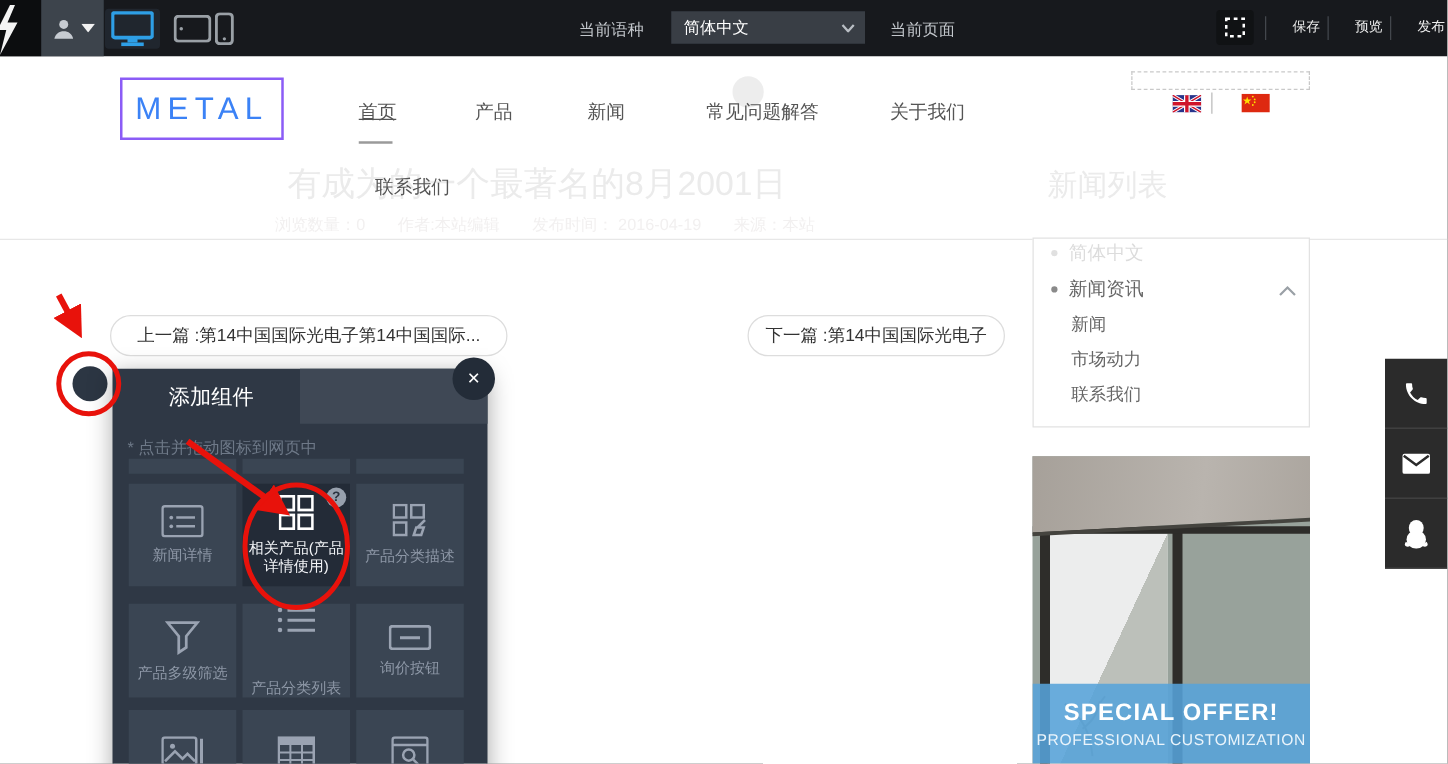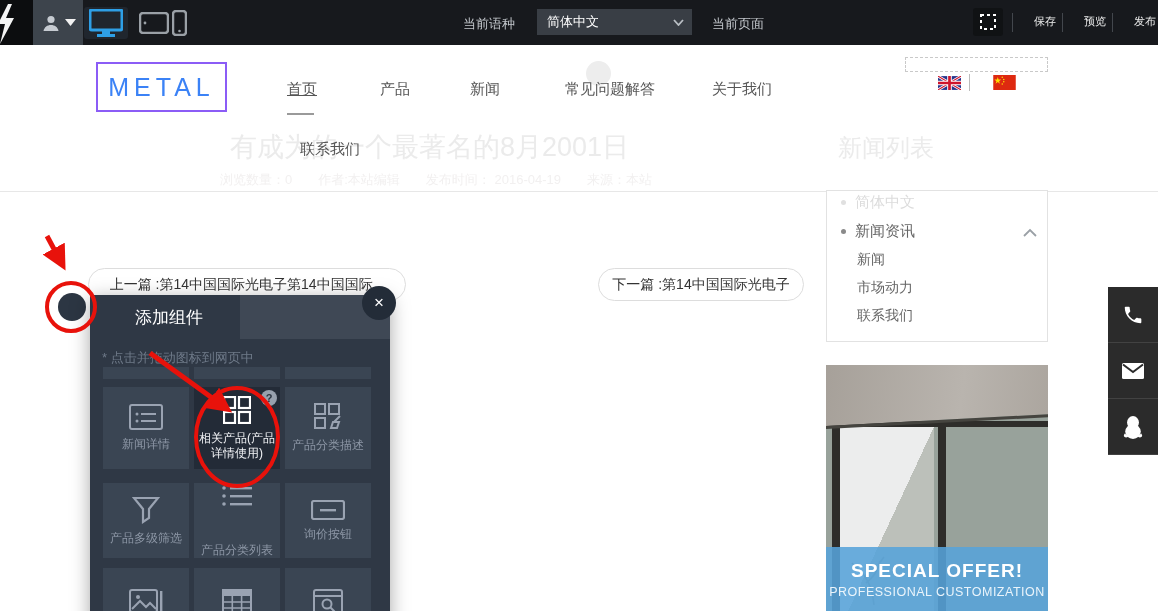--- a/index.html
+++ b/index.html
@@ -24,21 +24,21 @@
   .nav-underline{left:287px;top:113px;width:27px;height:2px;background:#9a9a9a;}
   .faded-title{left:230px;top:129px;font-size:27px;color:#ebebeb;white-space:nowrap;}
   .faded-circle{left:586px;top:61px;width:25px;height:25px;border-radius:50%;background:#ededed;}
   .meta-row{left:220px;top:171px;display:flex;gap:26px;font-size:13px;color:#f2f0f0;white-space:nowrap;}
   .dashed-ph{left:905px;top:57px;width:143px;height:15px;border:1px dashed #c9c9c9;}
   .flag{cursor:pointer;}
   .flag-sep{left:969px;top:74px;width:1px;height:17px;background:#bbb;}
 
   .hr-line{left:0;top:191px;width:1158px;height:1px;background:#e7e7e7;}
   .excerpt{left:88px;top:204px;font-size:14px;color:#555;}
-  .pager-btn{top:252px;height:33px;border:1px solid #ddd;border-radius:17px;background:#fff;font-size:14px;color:#333;display:flex;align-items:center;justify-content:center;padding:0 18px;cursor:pointer;white-space:nowrap;margin-top:16px;}
+  .pager-btn{top:252px;height:33px;border:1px solid #ddd;border-radius:17px;background:#fff;font-size:14px;color:#333;display:flex;align-items:center;justify-content:center;padding:0 18px;cursor:pointer;white-space:nowrap;}
 
   
   .sb-title{left:838px;top:132px;font-size:24px;color:#ebebeb;}
   .sb-box{left:826px;top:190px;width:222px;height:152px;border:1px solid #e2e2e2;background:#fff;}
   .sb-item{position:absolute;left:14px;font-size:15px;display:flex;align-items:center;gap:9px;cursor:pointer;}
   .bullet{width:5px;height:5px;border-radius:50%;}
   .sb-child{position:absolute;left:30px;font-size:14px;color:#666;cursor:pointer;}
 
   
   .promo{left:826px;top:365px;width:222px;height:246px;overflow:hidden;background:#98a29b;cursor:pointer;}

